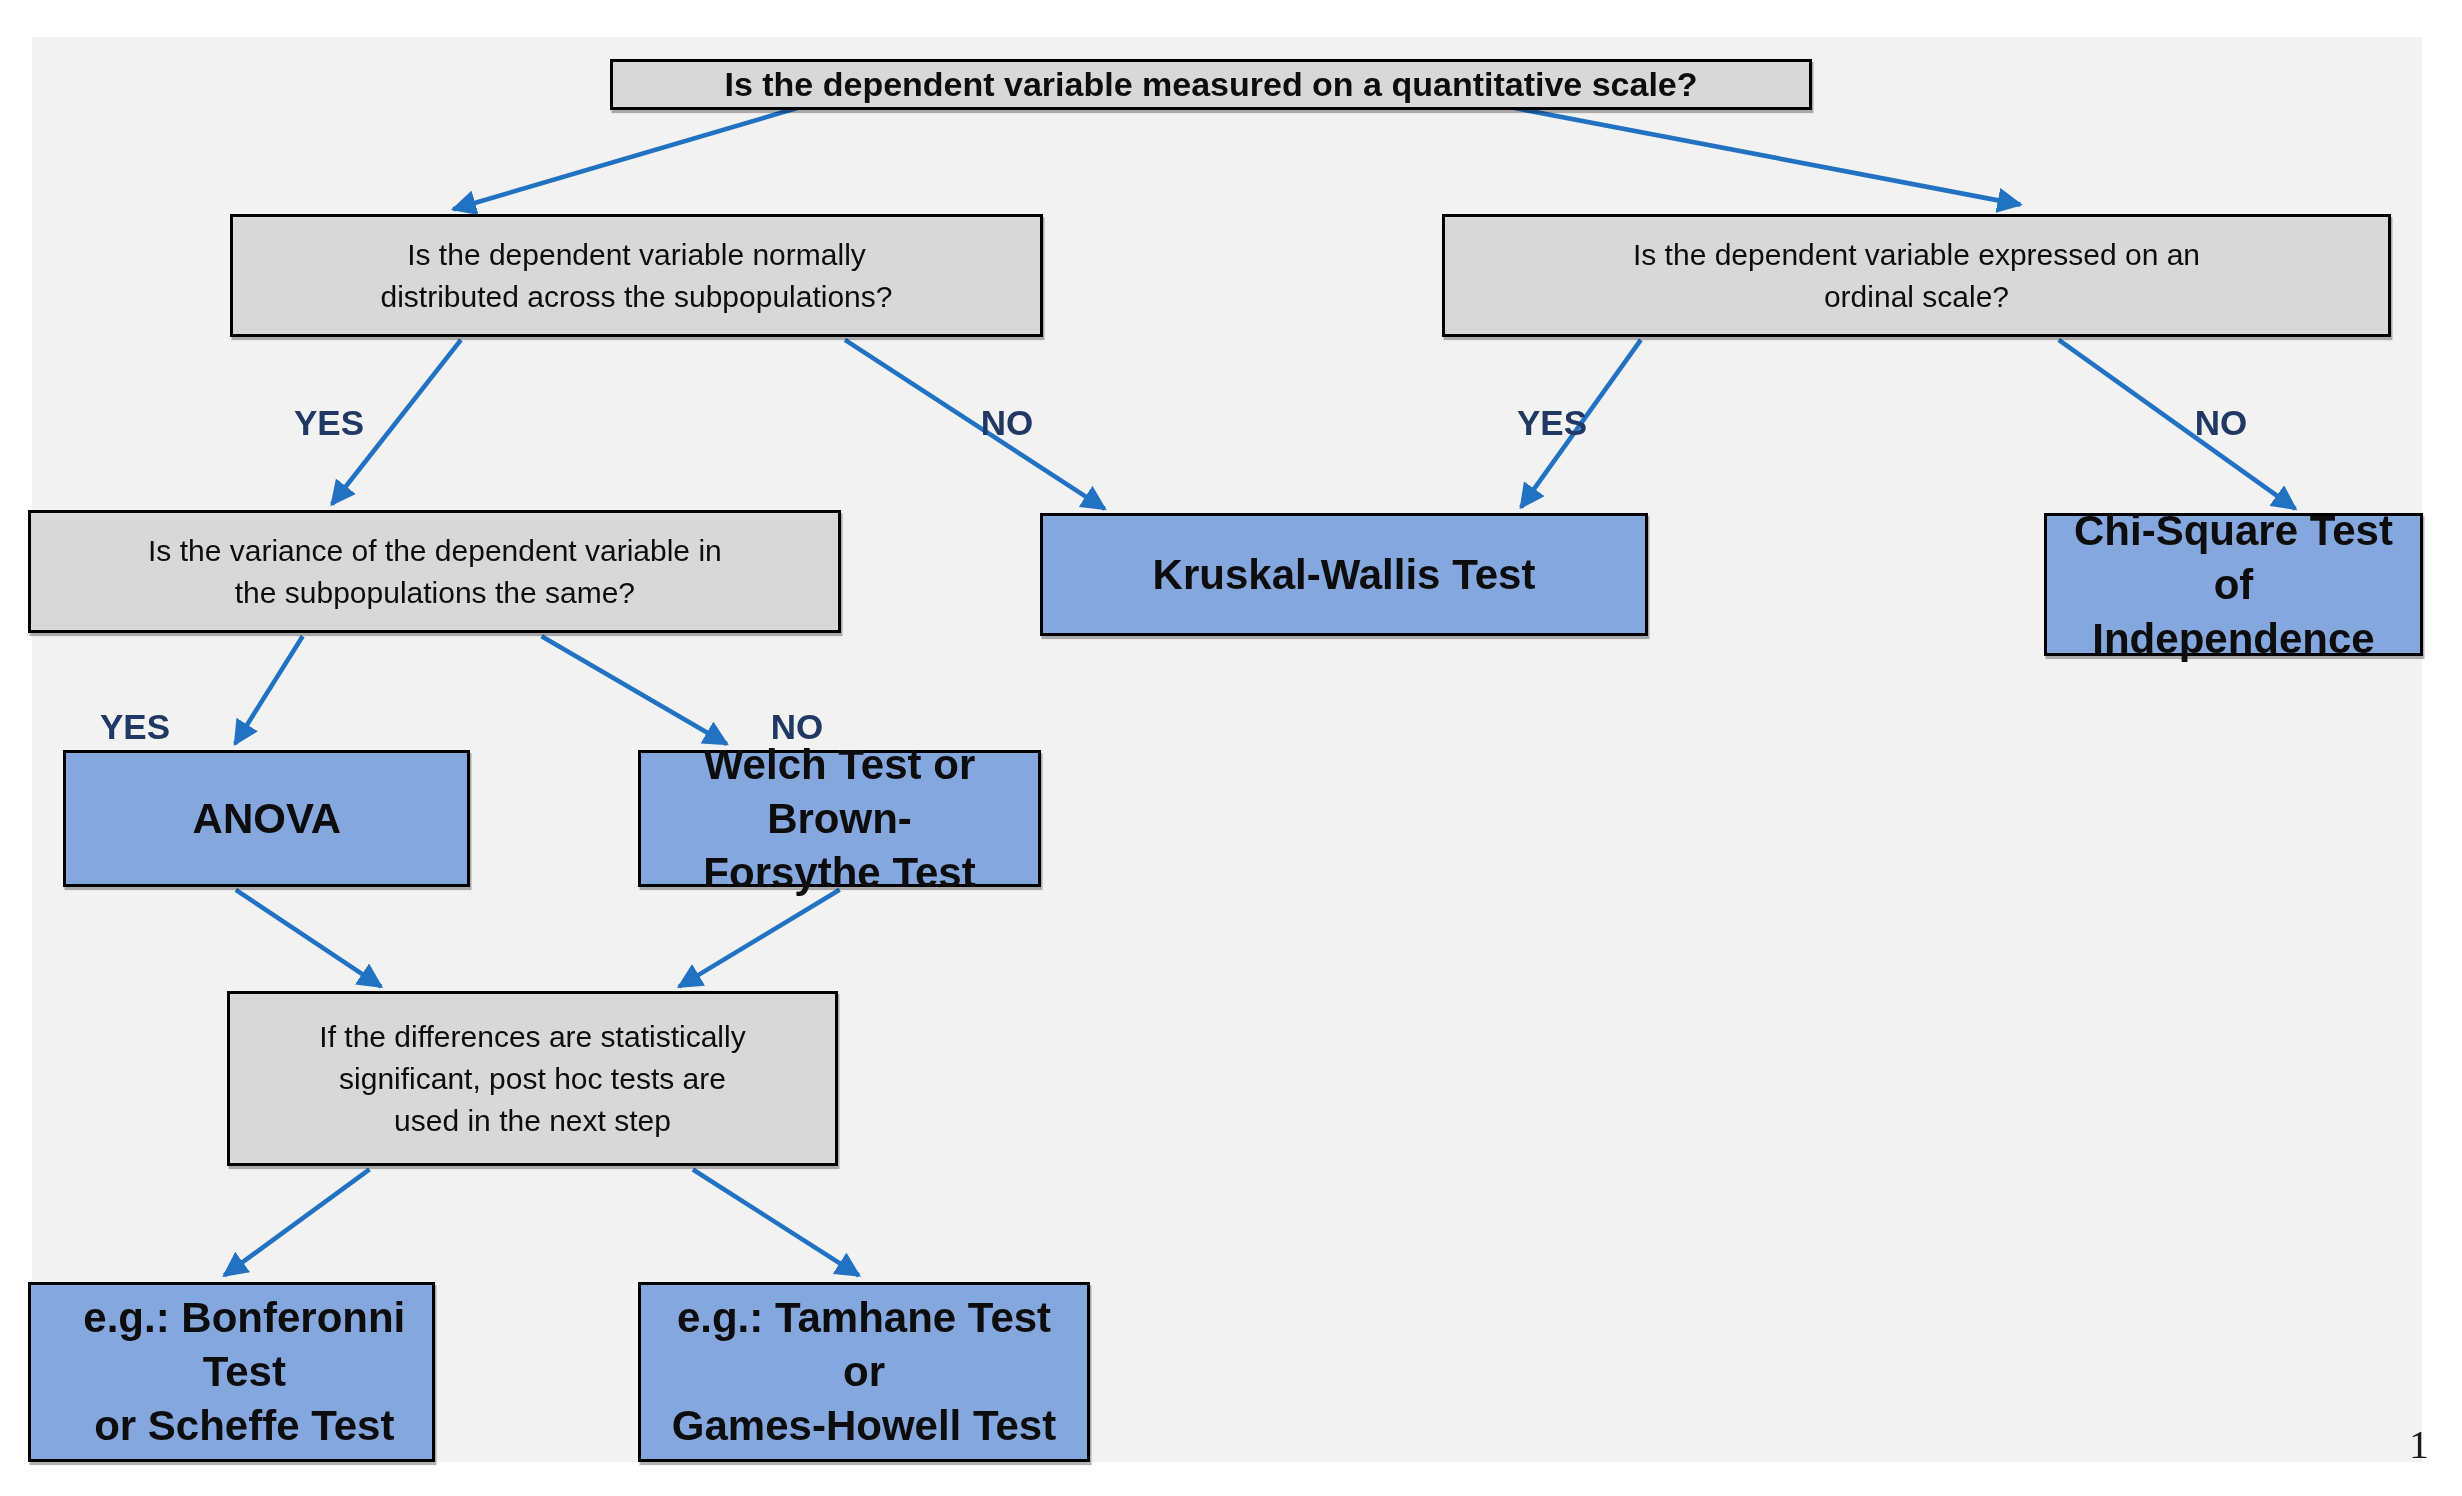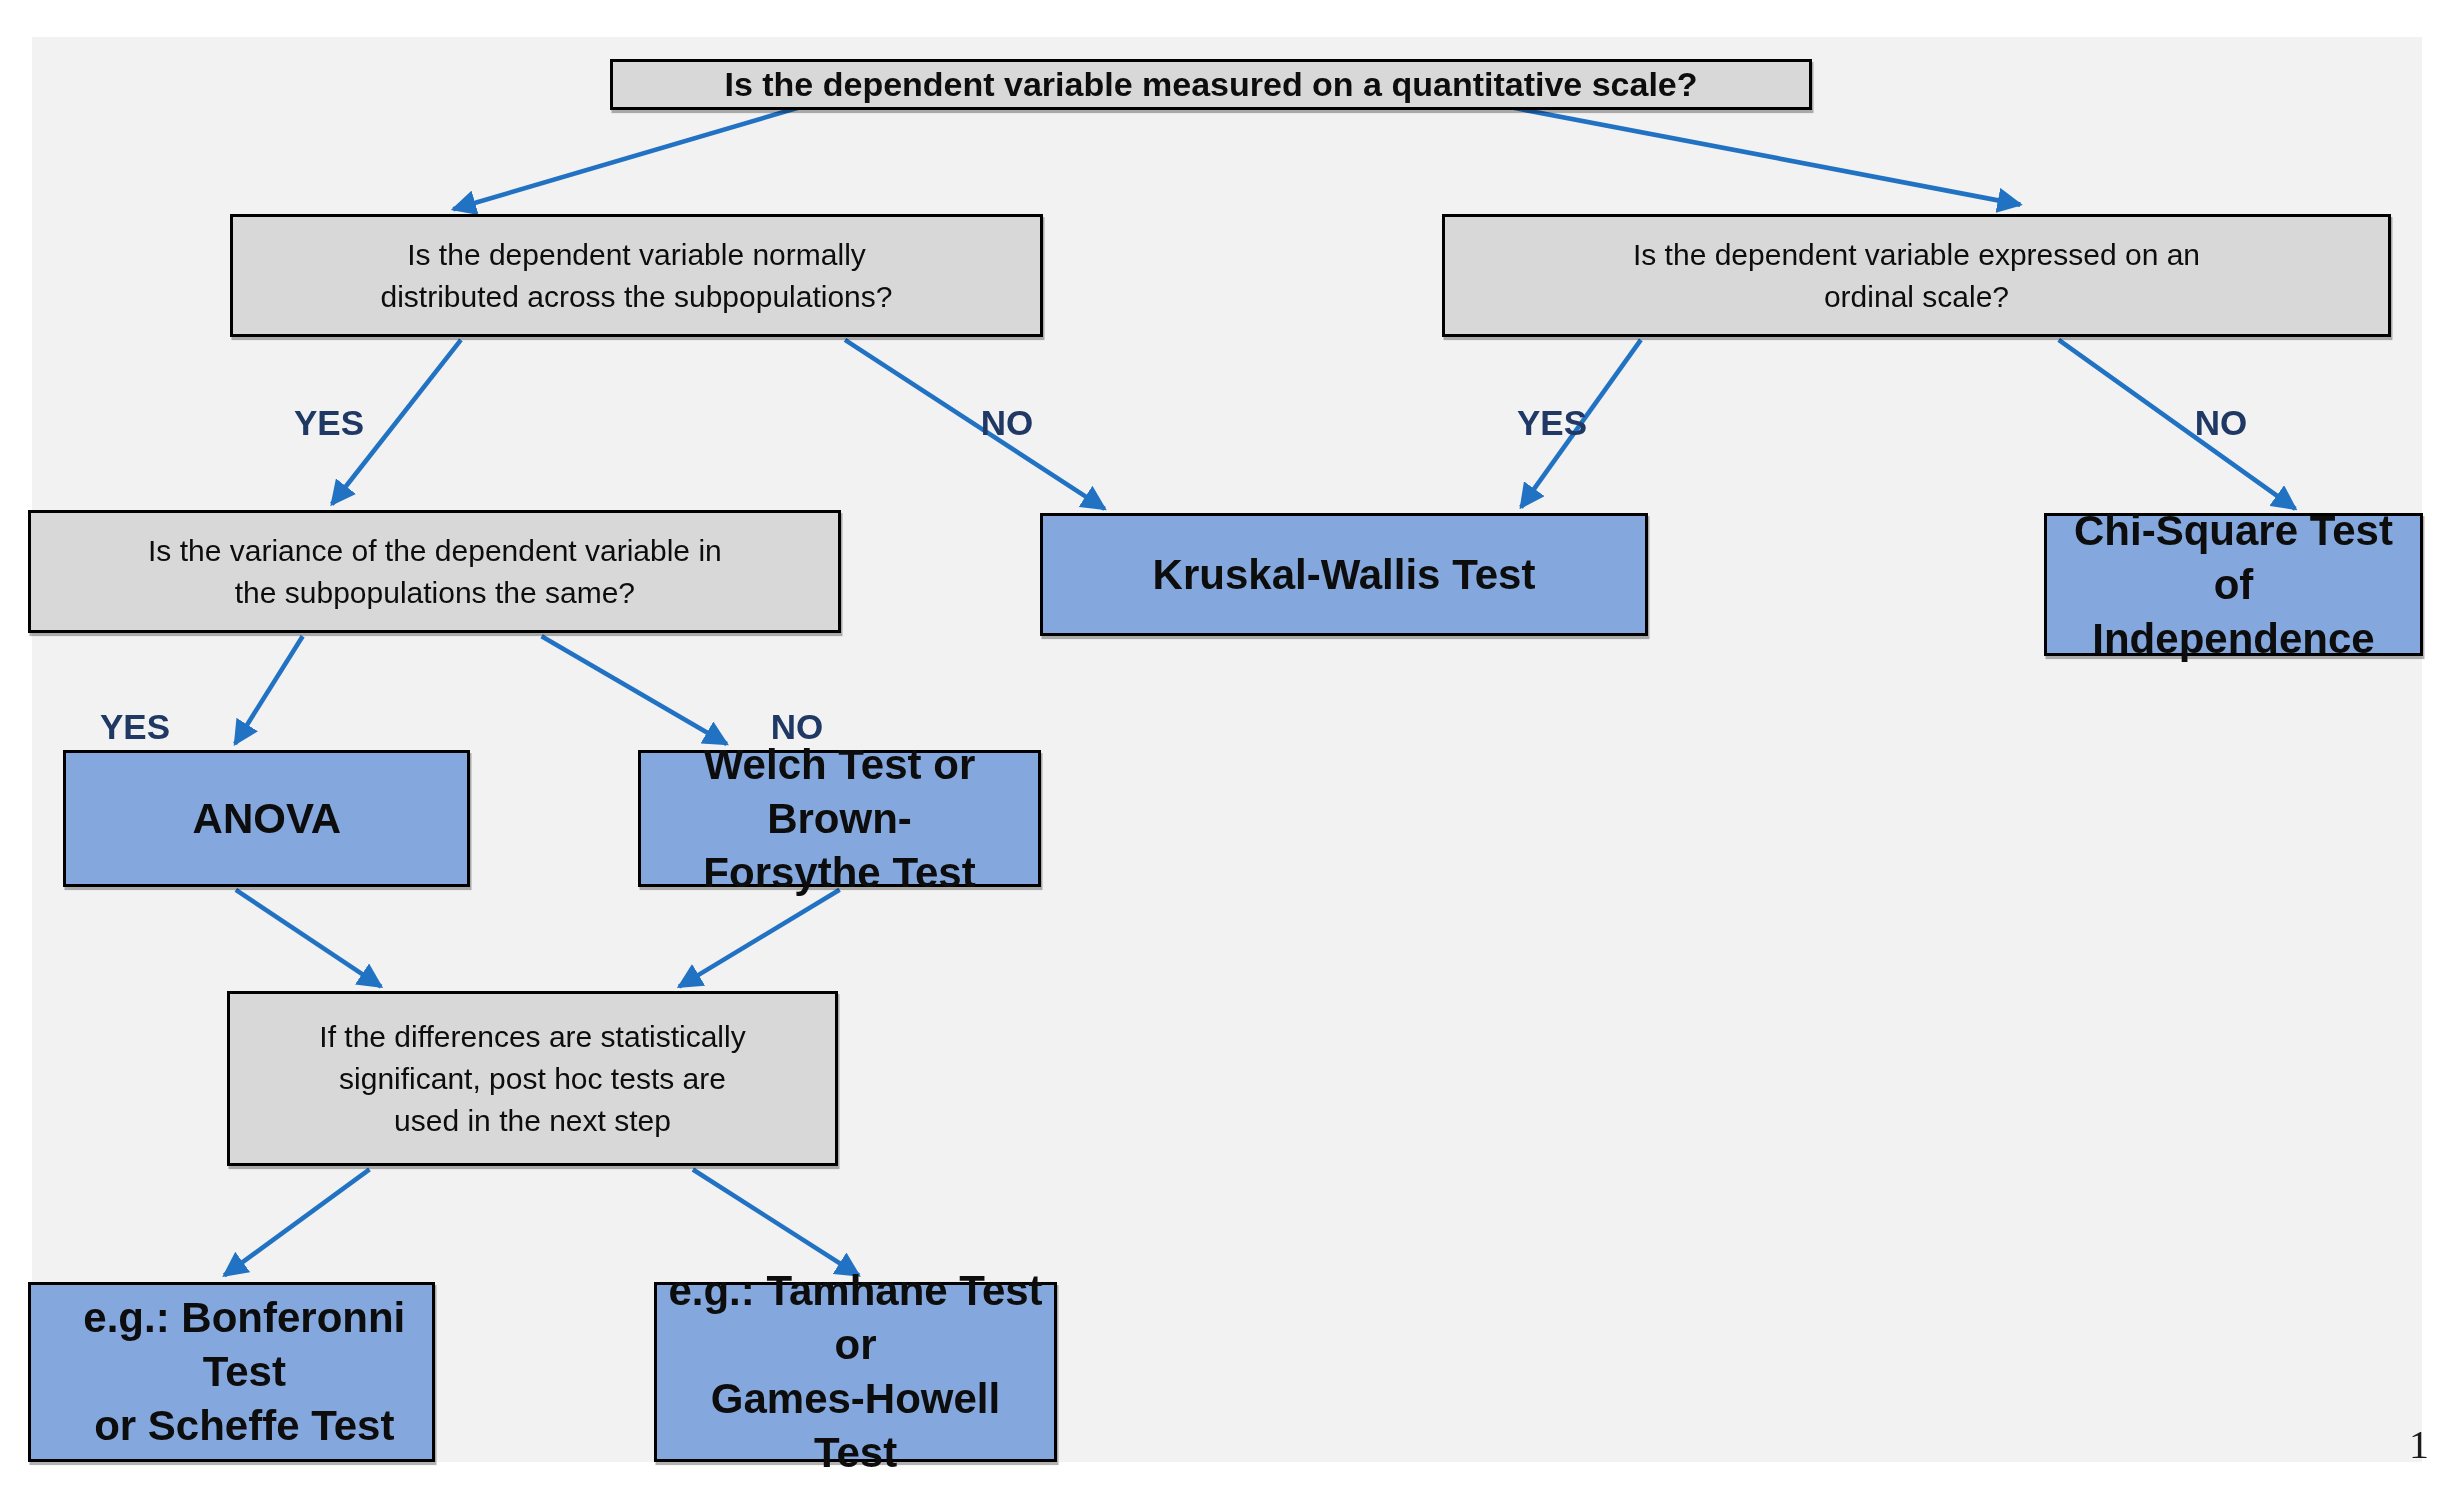--- a/index.html
+++ b/index.html
@@ -54,21 +54,21 @@
   #n-quant   {left:610px; top:43px;  width:1202px;height:51px;margin-top:16px;}
   #n-normal  {left:230px; top:214px; width:813px;height:123px;}
   #n-ordinal {left:1442px;top:214px; width:949px;height:123px;}
   #n-variance{left:28.4px;  top:510px; width:813px;height:123px;}
   #n-kruskal {left:1040px;top:513px; width:608px; height:123px;}
   #n-chisq   {left:2044px;top:513px; width:379px; height:143px;}
   #n-anova   {left:28.4px;  top:750px; width:407px; height:137px;margin-left:35px;}
   #n-welch   {left:638px; top:750px; width:403px; height:137px;}
   #n-posthoc {left:227px; top:991px;width:611px; height:175px;}
   #n-bonf    {left:28.4px;  top:1282px;width:407px; height:180px;padding-left:34px;}
-  #n-tamhane {left:654px; top:1282px;width:403px; height:180px;}
+  #n-tamhane {left:638px; top:1282px;width:452px; height:180px;}
   
   #l-yes1{left:275px; top:403px;}
   #l-no1 {left:953px;top:403px;}
   #l-yes2{left:1498px;top:403px;}
   #l-no2 {left:2167px;top:403px;}
   #l-yes3{left:81px; top:707px;}
   #l-no3 {left:743px; top:707px;}
 </style>
 </head>
 <body>

